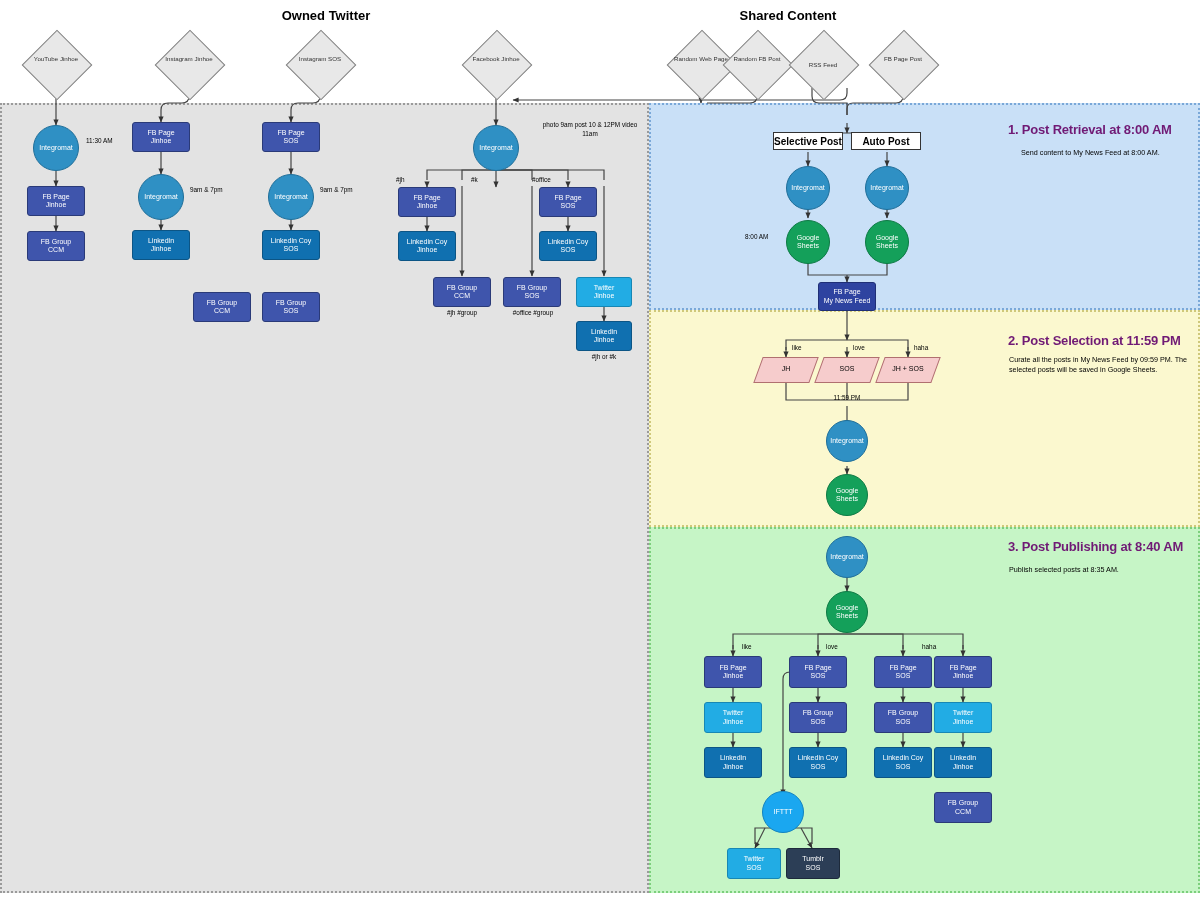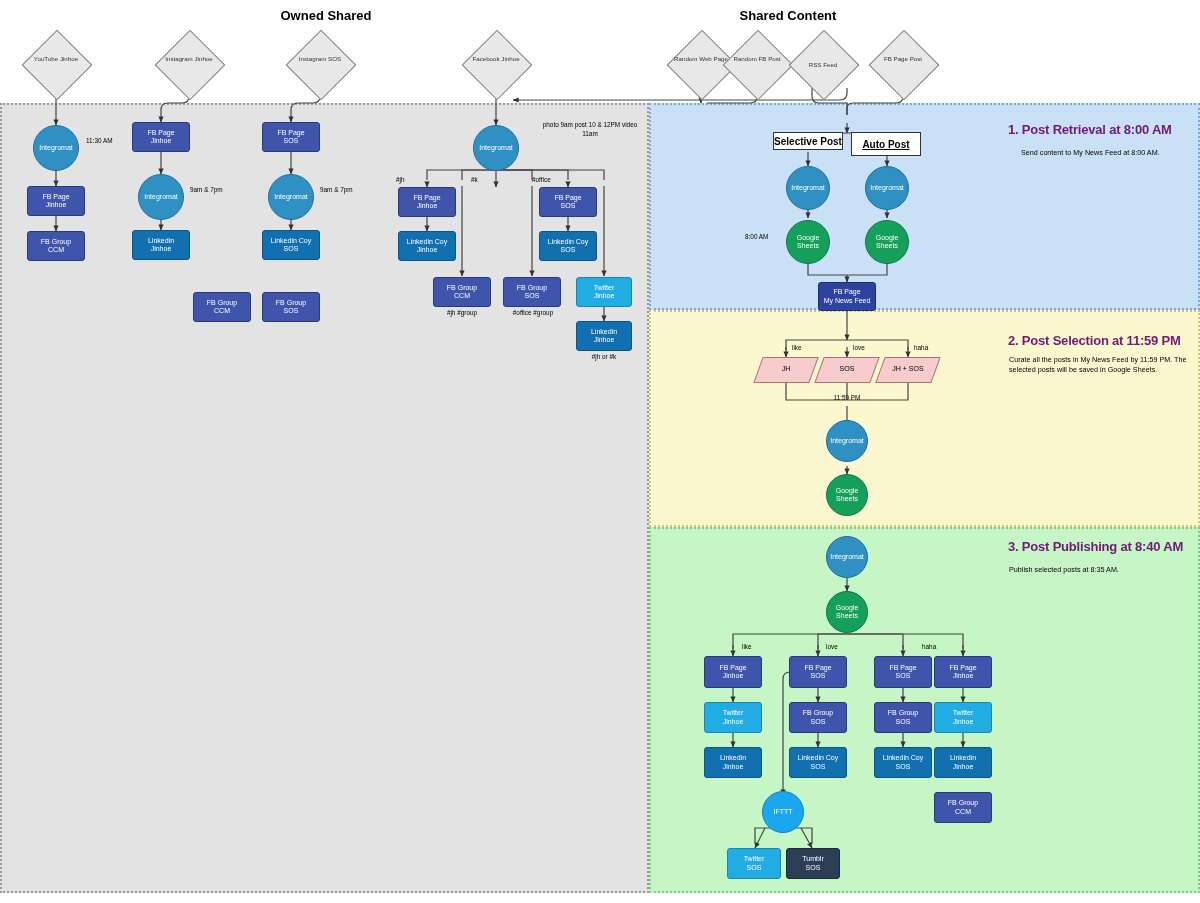--- a/index.html
+++ b/index.html
@@ -170,21 +170,21 @@
       <path d="M847,634 L733,634 L733,649"></path>
       <path d="M847,634 L818,634 L818,649"></path>
       <path d="M847,634 L903,634 L903,649"></path>
       <path d="M847,634 L963,634 L963,649"></path>
       <path d="M800,672 L790,672 Q783,672 783,679 L783,690"></path>
       <path d="M783,828 L755,828 L755,844"></path>
       <path d="M783,828 L812,828 L812,844"></path>
     </g>
   </svg>
 
-  <div class="title" style="left:226px;top:8px;width:200px;">Owned Shared</div>
+  <div class="title" style="left:226px;top:8px;width:200px;">Owned Twitter</div>
   <div class="title" style="left:688px;top:8px;width:200px;text-align:center;">Shared Content</div>
 
   <div class="diamond" style="left:32px;top:40px;width:48px;height:48px;"></div>
   <div class="diamond-label" style="left:26px;top:55px;width:60px;">
     <span>YouTube</span>
     <span>Jinhoe</span>
   </div>
 
   <div class="diamond" style="left:165px;top:40px;width:48px;height:48px;"></div>
   <div class="diamond-label" style="left:159px;top:55px;width:60px;">
@@ -357,21 +357,21 @@
       <span>Linkedin</span>
       <span>Jinhoe</span>
     </div>
   </div>
   <div class="ann" style="left:574px;top:353px;width:60px;">#jh or #k</div>
 
   <div class="sec-head" style="left:1008px;top:122px;">1. Post Retrieval at 8:00 AM</div>
   <div class="sec-desc" style="left:1009px;top:148px;margin-left:12px;">Send content to My News Feed at 8:00 AM.</div>
 
   <div class="plainbox" style="left:773px;top:132px;width:70px;height:18px;">Selective Post</div>
-  <div class="plainbox" style="left:851px;top:132px;width:70px;height:24px;text-decoration:underline;">Auto Post</div>
+  <div class="plainbox" style="left:851px;top:132px;width:70px;height:18px;">Auto Post</div>
 
   <div class="node circle c-integromat" style="left:786px;top:166px;width:44px;height:44px;">
     <span>Integromat</span>
   </div>
   <div class="node circle c-integromat" style="left:865px;top:166px;width:44px;height:44px;">
     <span>Integromat</span>
   </div>
 
   <div class="node circle c-sheets" style="left:786px;top:220px;width:44px;height:44px;">
     <div>
@@ -388,21 +388,21 @@
   <div class="ann-l" style="left:745px;top:233px;width:50px;">8:00 AM</div>
 
   <div class="node rect c-fbnews" style="left:818px;top:282px;width:58px;height:29px;">
     <div>
       <span>FB Page</span>
       <span>My News Feed</span>
     </div>
   </div>
 
   <div class="sec-head" style="left:1008px;top:333px;">2. Post Selection at 11:59 PM</div>
-  <div class="sec-desc" style="left:1009px;top:355px;">Curate all the posts in My News Feed by 11:59 PM. The selected posts will be saved in Google Sheets.</div>
+  <div class="sec-desc" style="left:1009px;top:355px;">Curate all the posts in My News Feed by 09:59 PM. The selected posts will be saved in Google Sheets.</div>
 
   <div class="ann-l" style="left:792px;top:344px;width:30px;">like</div>
   <div class="ann-l" style="left:853px;top:344px;width:30px;">love</div>
   <div class="ann-l" style="left:914px;top:344px;width:30px;">haha</div>
 
   <div class="para" style="left:758px;top:357px;width:56px;height:26px;"></div>
   <div class="para-label" style="left:758px;top:365px;width:56px;">JH</div>
 
   <div class="para" style="left:819px;top:357px;width:56px;height:26px;"></div>
   <div class="para-label" style="left:819px;top:365px;width:56px;">SOS</div>

